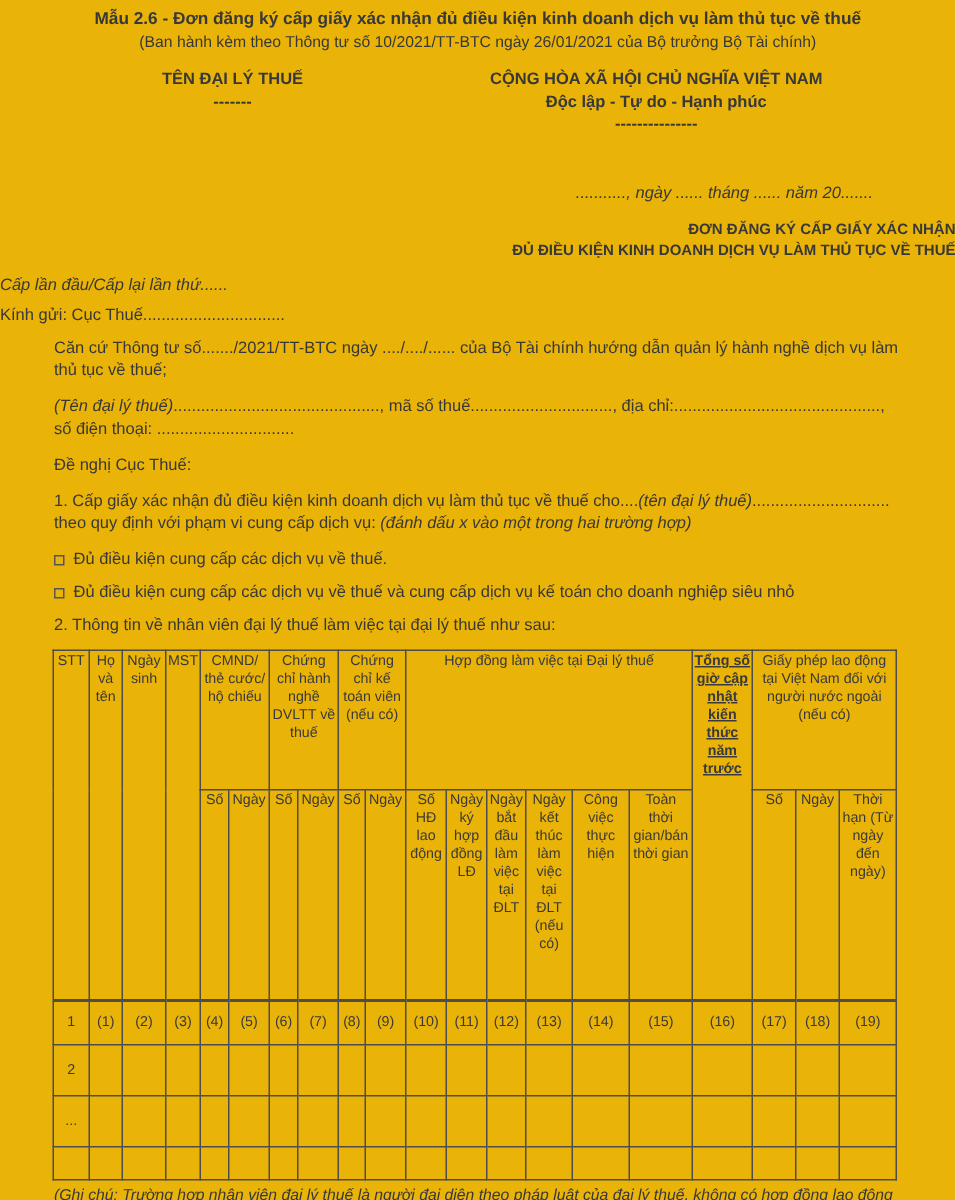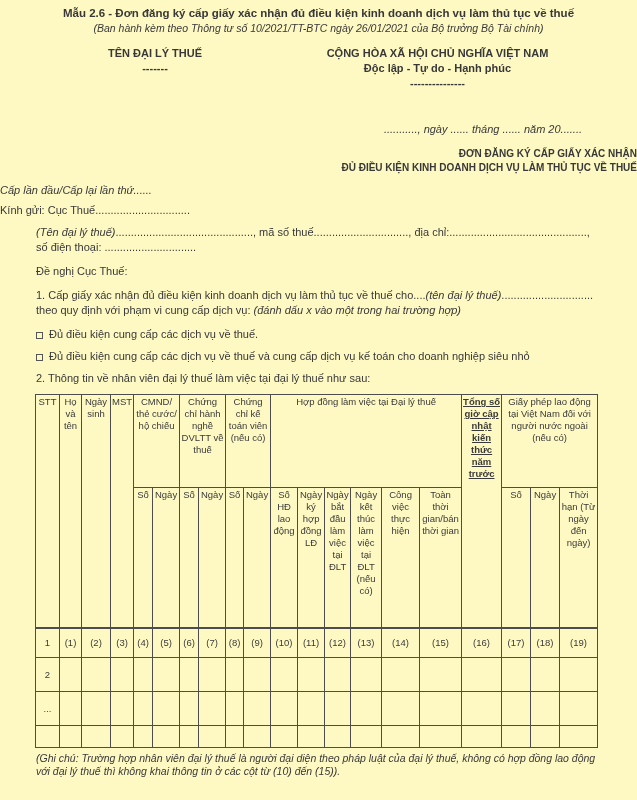--- a/index.html
+++ b/index.html
@@ -2,24 +2,24 @@
 <html><head>
 <meta charset="utf-8">
 <style>
   * { margin: 0; padding: 0; box-sizing: border-box; }
   html, body { background: #fff; }
   body {
     width: 637px; height: 800px; overflow: hidden;
     font-family: "Liberation Sans", "DejaVu Sans", sans-serif;
     color: #383838;
   }
-  .page { position: relative; width: 637px; height: 800px; background: #fef9c3; }
+  .page { position: relative; width: 637px; height: 800px; background: #eab308; }
 
   .form-label { padding-top: 7px; text-align: center; font-size: 11.5px; font-weight: bold; }
-  .issued-note { margin-top: 3px; text-align: center; font-size: 10.5px; font-style: italic; }
+  .issued-note { margin-top: 3px; text-align: center; font-size: 10.5px; }
 
   .letterhead { display: flex; margin-top: 13px; font-size: 11px; font-weight: bold; }
   .letterhead .lh-left  { width: 210px; margin-left: 50px; text-align: center; }
   .letterhead .lh-right { width: 335px; margin-left: 10px; text-align: center; }
   .lh-divider { font-weight: bold; letter-spacing: 0; line-height: 14px; }
   .lh-left .lh-divider { margin-top: 2px; }
   .lh-right .lh-motto { margin-top: 3px; }
   .lh-right .lh-divider { margin-top: 2px; }
 
   .date-line { margin-top: 33px; padding-right: 55px; text-align: right; font-size: 11px; font-style: italic; }
@@ -78,20 +78,21 @@
   <div class="date-line">..........., ngày ...... tháng ...... năm 20.......</div>
 
   <div class="doc-title">
     <div>ĐƠN ĐĂNG KÝ CẤP GIẤY XÁC NHẬN</div>
     <div>ĐỦ ĐIỀU KIỆN KINH DOANH DỊCH VỤ LÀM THỦ TỤC VỀ THUẾ</div>
   </div>
 
   <div class="subtitle">Cấp lần đầu/Cấp lại lần thứ......</div>
   <div class="recipient">Kính gửi: Cục Thuế...............................</div>
 
+  <div class="para">Căn cứ Thông tư số......./2021/TT-BTC ngày ..../..../...... của Bộ Tài chính hướng dẫn quản lý hành nghề dịch vụ làm thủ tục về thuế;</div>
 
   <div class="para"><span class="italic">(Tên đại lý thuế)</span><span>............................................., mã số thuế..............................., địa chỉ:............................................., số điện thoại: ..............................</span></div>
 
   <div class="para">Đề nghị Cục Thuế:</div>
 
   <div class="para"><span>1. Cấp giấy xác nhận đủ điều kiện kinh doanh dịch vụ làm thủ tục về thuế cho....</span><span class="italic">(tên đại lý thuế)</span><span>.............................. theo quy định với phạm vi cung cấp dịch vụ: </span><span class="italic">(đánh dấu x vào một trong hai trường hợp)</span></div>
 
   <div class="option-line"><span class="checkbox-box"></span><span>Đủ điều kiện cung cấp các dịch vụ về thuế.</span></div>
 
   <div class="option-line"><span class="checkbox-box"></span><span>Đủ điều kiện cung cấp các dịch vụ về thuế và cung cấp dịch vụ kế toán cho doanh nghiệp siêu nhỏ</span></div>

